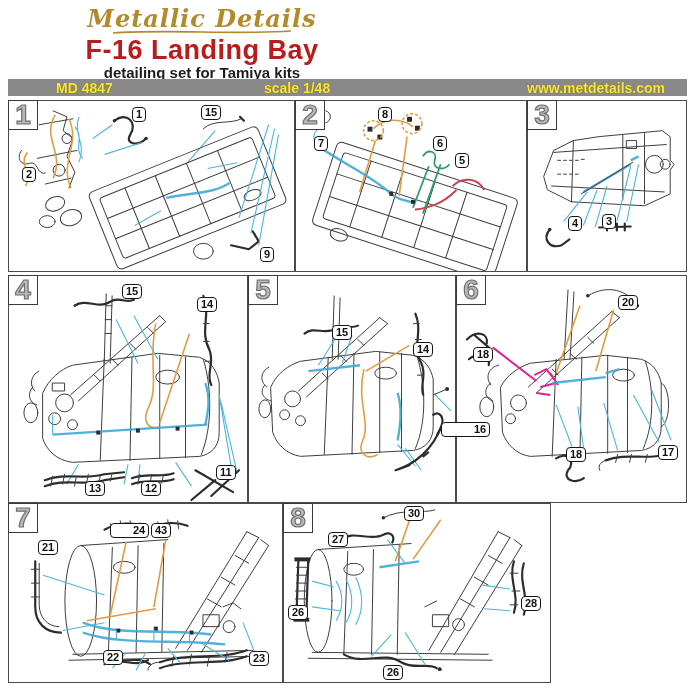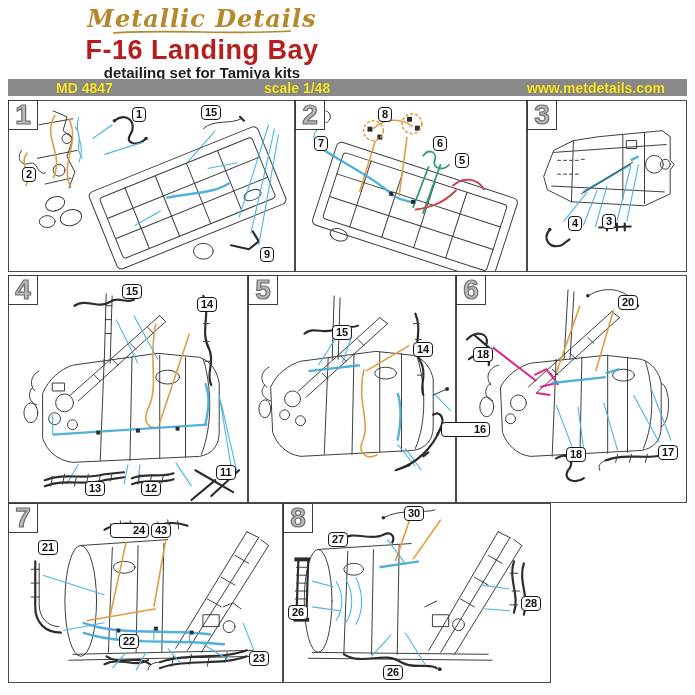--- a/index.html
+++ b/index.html
@@ -328,21 +328,21 @@
       <div class="callout" style="left: 441px; top: 422px; padding-left: 32px;">16</div>
       <div class="step-num" style="left: 456px; top: 275px;">6</div>
       <div class="callout" style="left: 618px; top: 295px; text-align: right;">20</div>
       <div class="callout" style="left: 473px; top: 347px;">18</div>
       <div class="callout" style="left: 566px; top: 447px;">18</div>
       <div class="callout" style="left: 658px; top: 445px;">17</div>
       <div class="step-num" style="left: 8px; top: 503px;">7</div>
       <div class="callout" style="left: 110px; top: 523px; padding-left: 22px;">24</div>
       <div class="callout" style="left: 151px; top: 523px;">43</div>
       <div class="callout" style="left: 38px; top: 540px;">21</div>
-      <div class="callout" style="left: 103px; top: 634px; margin-left: 16px;">22</div>
+      <div class="callout" style="left: 103px; top: 650px;">22</div>
       <div class="callout" style="left: 249px; top: 651px;">23</div>
       <div class="step-num" style="left: 283px; top: 503px;">8</div>
       <div class="callout" style="left: 404px; top: 506px;">30</div>
       <div class="callout" style="left: 328px; top: 532px;">27</div>
       <div class="callout" style="left: 288px; top: 605px;">26</div>
       <div class="callout" style="left: 521px; top: 596px;">28</div>
       <div class="callout" style="left: 383px; top: 665px;">26</div>
     </div>
 </div>
 

